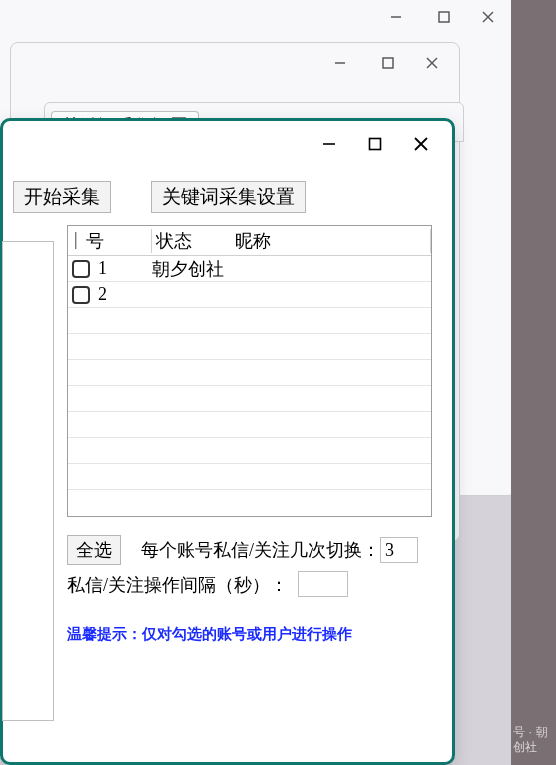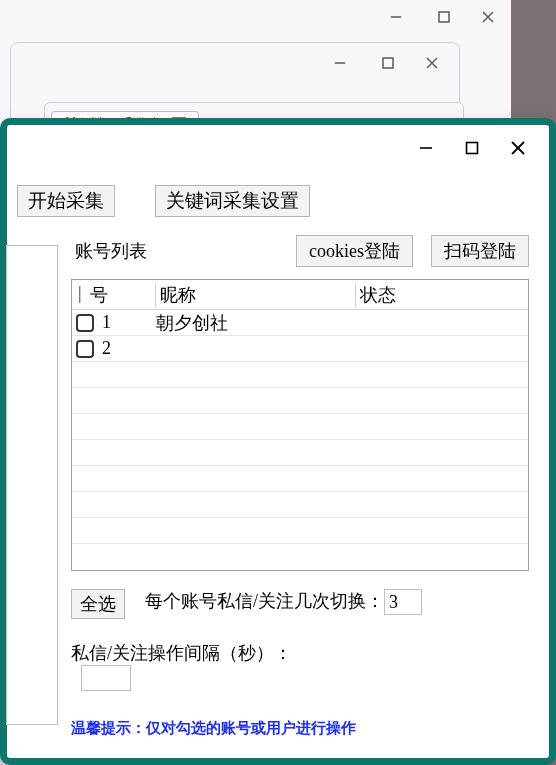--- a/index.html
+++ b/index.html
@@ -47,23 +47,23 @@
     position: absolute; bottom: 10px; left: 2px; right: 2px;
     color: #dcd6d8; font-size: 12px; text-align: left;
     font-family: "Microsoft YaHei", sans-serif;
     line-height: 15px;
     word-break: break-all;
   }
 
   .mainwin {
     position: absolute;
     left: 0; top: 118px;
-    width: 556px; height: 647px;
+    width: 455px; height: 647px;
     background: #ffffff;
-    border: 7px solid #0f766e;
+    border: 3px solid #0f766e;
     border-radius: 10px;
     box-shadow: 0 6px 18px rgba(0,0,0,0.15);
   }
   .titlebar {
     height: 46px;
     display: flex; justify-content: flex-end; align-items: center;
     padding-right: 8px;
   }
   .titlebar .tb-btn {
     width: 46px; height: 40px;
@@ -127,33 +127,33 @@
   .trow .td.stat { flex:1; }
   .chk {
     width: 18px; height: 18px;
     border: 2px solid #333;
     border-radius: 4px;
     margin-right: 8px;
     display:inline-block;
   }
   .trow.empty { border-bottom: 1px solid #e4e4e4; }
 
-  .row3 { margin: 18px 20px 0 64px; display:flex; align-items:flex-start; padding:0;}
+  .row3 { margin: 18px 20px 0 64px; display:flex; align-items:center; padding:0;}
   .row3 .btn { font-size:18px; padding:2px 8px; }
   .row3 .swlbl { margin-left: 20px; }
   .numfield {
     width: 38px; height: 26px;
     border: 1px solid #bfbfbf;
     padding: 0 4px;
     font-family: inherit; font-size: 18px;
     text-align:left;
     background:#fff;
   }
 
-  .row4 { margin: 22px 20px 0 64px; display:flex; align-items:flex-start; padding:0;flex-direction:column;}
+  .row4 { margin: 6px 20px 0 64px; display:flex; align-items:flex-end; padding:0;}
   .row4 .interval-field {
     width: 50px; height: 26px;
     border: 1px solid #bfbfbf;
     margin-left: 10px;
     background:#fff;
   }
 
   .hintrow {
     margin: 28px 20px 0 44px;
     color: #1a2bff;
@@ -226,34 +226,28 @@
           <line x1="14" y1="2" x2="2" y2="14" stroke="#000" stroke-width="1.8"></line>
         </svg>
       </div>
   </div>
 
   <div class="row1">
     <button class="btn start">开始采集</button>
     <button class="btn">关键词采集设置</button>
   </div>
 
-  <div class="row2">
-    <span class="lbl">账号列表</span>
-    <span class="sp"></span>
-    <button class="btn">cookies登陆</button>
-    <button class="btn">扫码登陆</button>
-  </div>
 
   <div class="leftbox"></div>
 
   <div class="table-wrap">
     <div class="thead">
       <div class="th num">号</div>
+      <div class="th stat">状态</div>
       <div class="th nick">昵称</div>
-      <div class="th stat">状态</div>
     </div>
     <div class="trow">
       <div class="td num">
           <span class="chk"></span>
           <span>1</span>
         </div>
       <div class="td nick">朝夕创社</div>
       <div class="td stat"></div>
     </div>
     <div class="trow">

